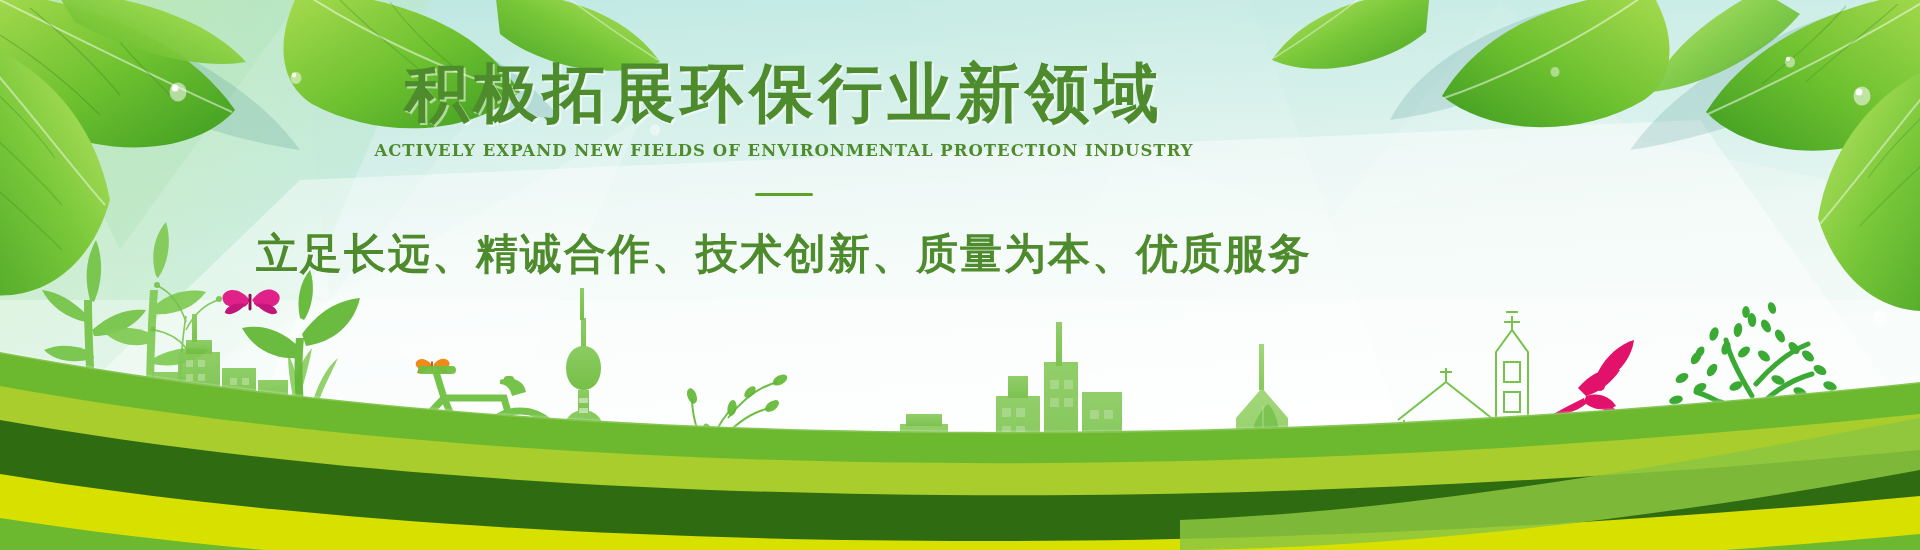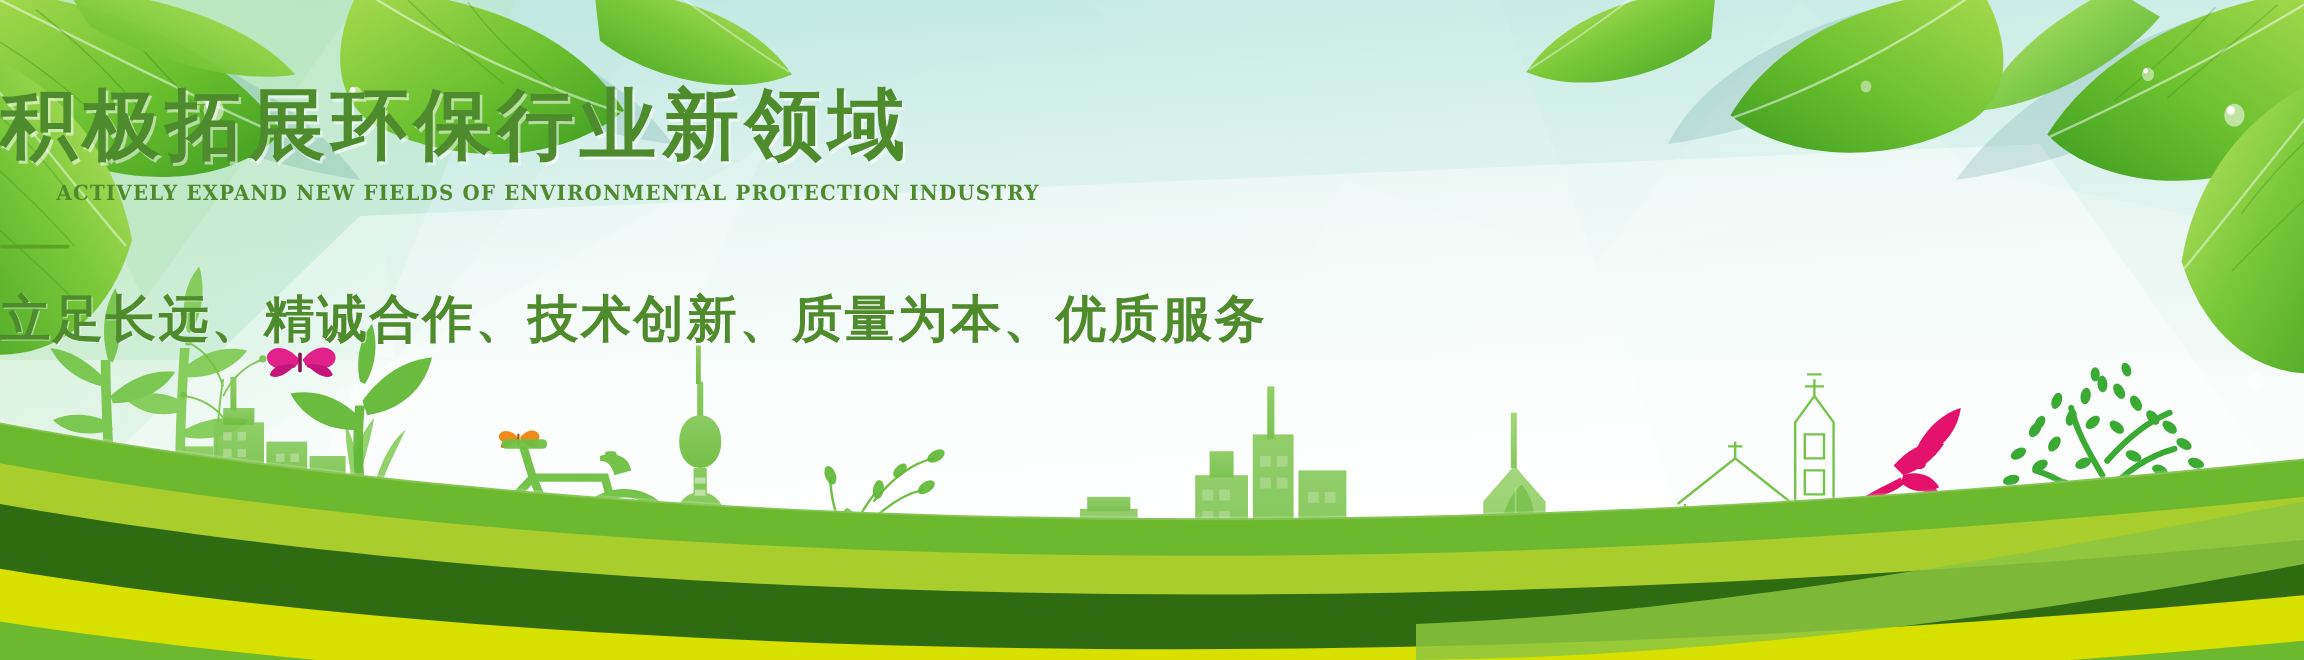--- a/index.html
+++ b/index.html
@@ -11,22 +11,22 @@
   }
   .banner{
     position:relative;width:1920px;height:550px;overflow:hidden;
     background:linear-gradient(160deg,#bfe9e4 0%,#d5f0ea 18%,#e8f7f3 40%,#f4fbf8 58%,#fbfdfb 74%,#ffffff 100%);
   }
   .layer{position:absolute;left:0;top:0;width:1920px;height:550px;}
   .layer svg{display:block;width:1920px;height:550px;}
 
   
   .text-block{
-    position:absolute;left:0;top:13px;width:1568px;
-    z-index:40;pointer-events:none;
+    position:absolute;left:0;top:1px;width:1568px;
+    text-align:center;z-index:40;pointer-events:none;
   }
   .headline{
     margin:0;padding-top:58px;
     font-family:"DejaVu Serif","Liberation Serif",serif;
     font-weight:700;
     font-size:64px;
     letter-spacing:5px;
     color:#4e8b2c;
     text-shadow:2px 2px 0 rgba(255,255,255,.55);
     line-height:1.05;

